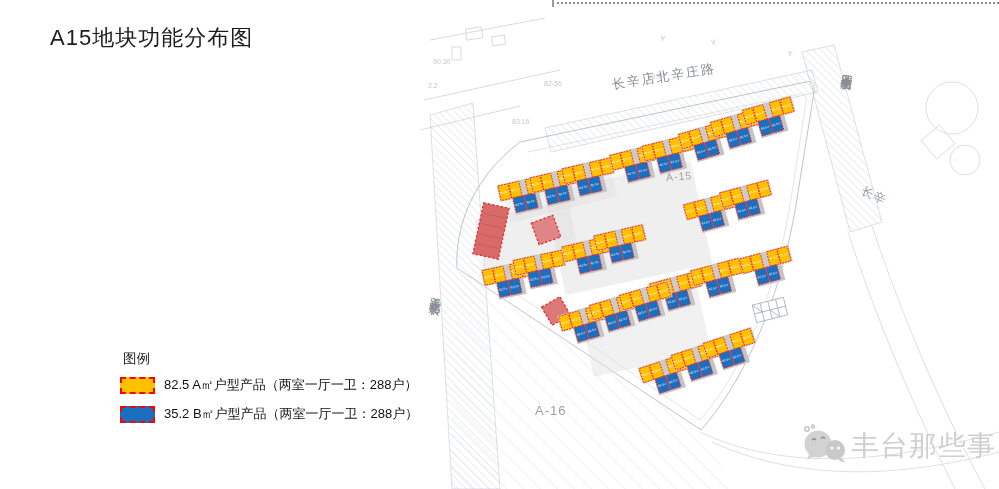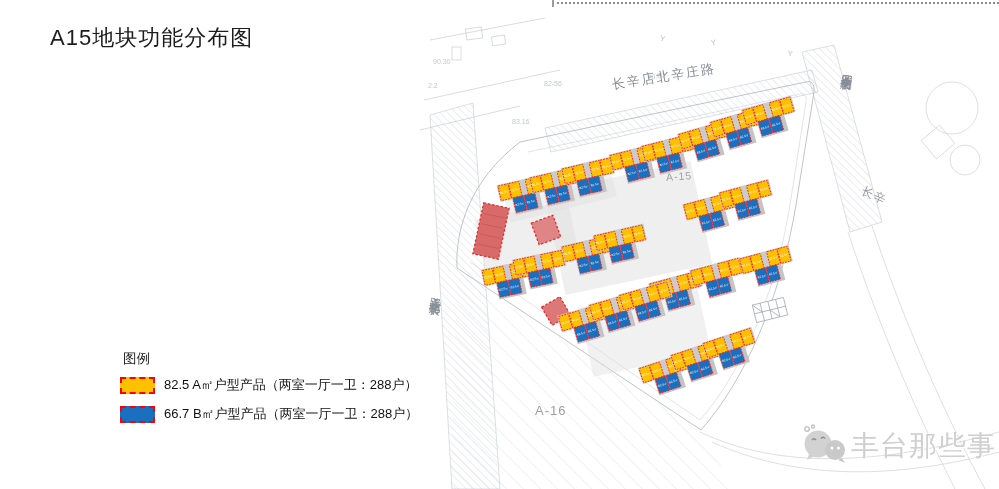--- a/index.html
+++ b/index.html
@@ -506,21 +506,21 @@
   <div class="page-title">A15地块功能分布图</div>
 
   <div class="legend">
     <div class="legend-heading">图例</div>
     <div class="legend-row">
       <span class="legend-swatch" style="background-color: rgb(255, 192, 0);"></span>
       <span class="legend-label">82.5 A㎡户型产品（两室一厅一卫：288户）</span>
     </div>
     <div class="legend-row">
       <span class="legend-swatch" style="background-color: rgb(27, 111, 191);"></span>
-      <span class="legend-label">66.7 B㎡户型产品（两室一厅一卫：288户）</span>
+      <span class="legend-label">35.2 B㎡户型产品（两室一厅一卫：288户）</span>
     </div>
   </div>
 
   <div class="road-label road-top">长辛店北辛庄路</div>
   <div class="road-label road-right">路四十二北店辛长</div>
   <div class="road-label road-left">路六十二北店辛长</div>
   <div class="road-label road-partial">长辛</div>
 
   <div class="area-label area-a15">A-15</div>
   <div class="area-label area-a16">A-16</div>

